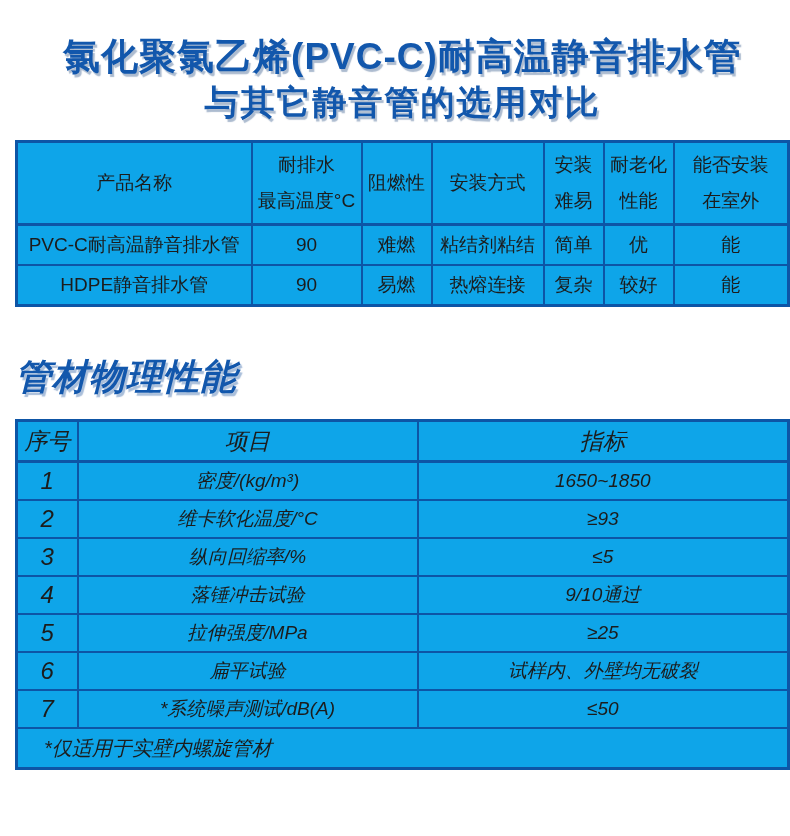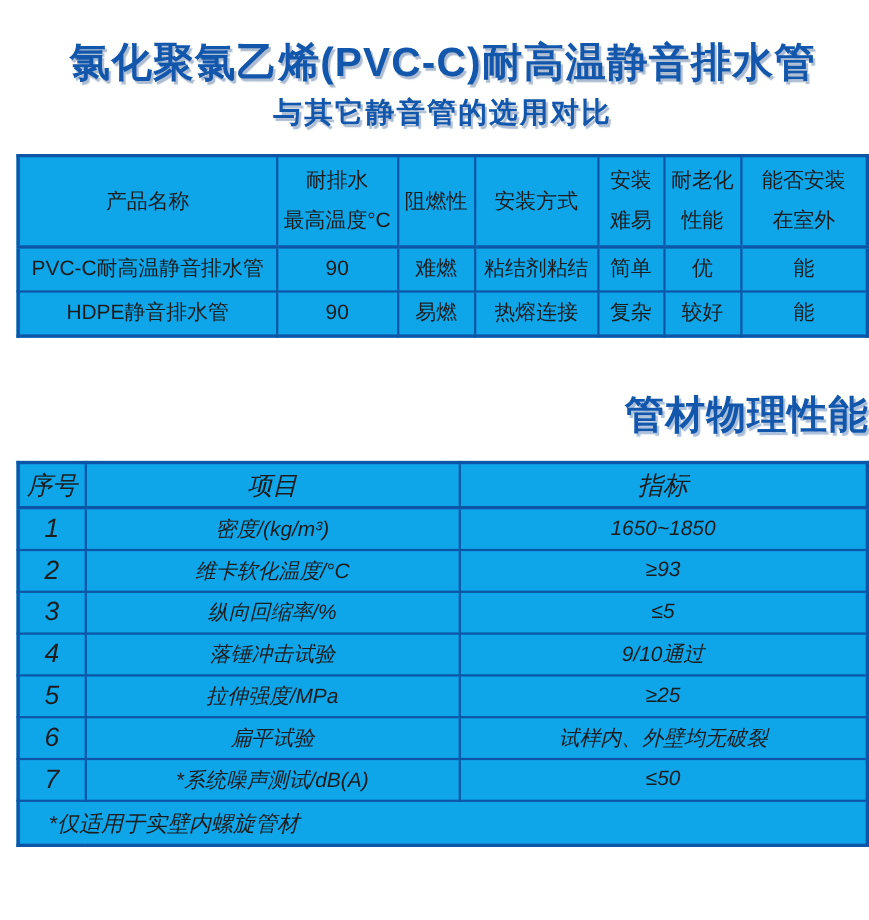--- a/index.html
+++ b/index.html
@@ -27,33 +27,34 @@
     text-shadow: 2px 3px 1px rgba(128, 150, 182, 0.65);
   }
   .main-title .tl1 {
     display: block;
     font-size: 37px;
     line-height: 46px;
     letter-spacing: 1px;
   }
   .main-title .tl2 {
     display: block;
-    font-size: 26px;
+    font-size: 34px;
     line-height: 44px;
     letter-spacing: 2px;
   }
   .section-title {
     margin: 50px 0 0 0;
-    text-align: right;
+    text-align: left;
     color: #1257ac;
     font-weight: bold;
     font-size: 36px;
     line-height: 40px;
     letter-spacing: 1px;
     text-shadow: 2px 3px 1px rgba(140, 168, 205, 0.75);
+    font-style: italic;
   }
   
   table {
     border-collapse: collapse;
     table-layout: fixed;
     margin: 0 auto;
     background: #0ea5e9;
   }
   th, td {
     border: 2px solid #0d55a6;

